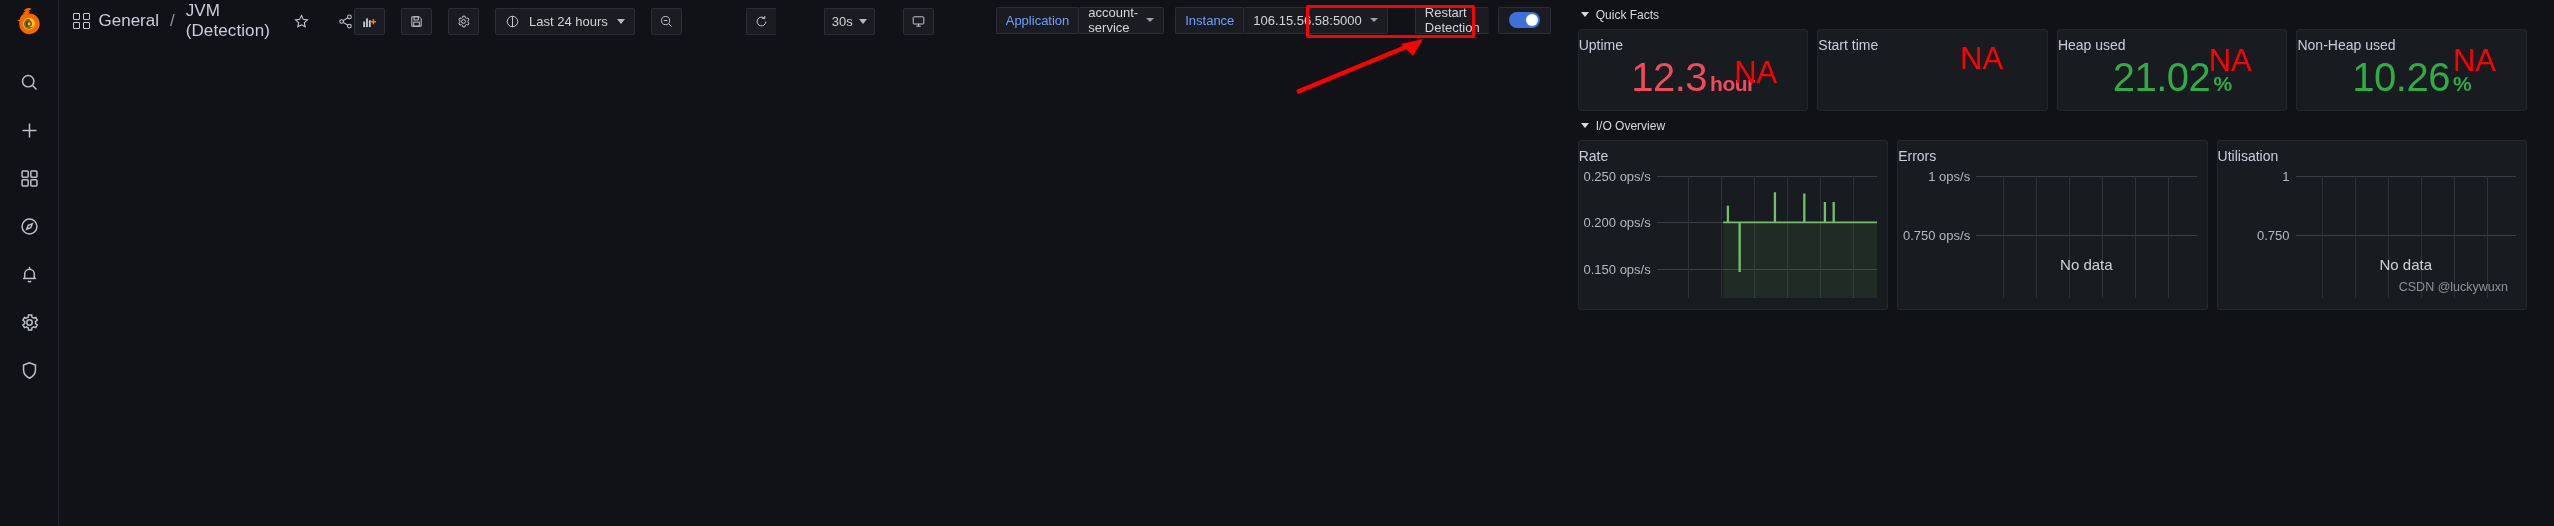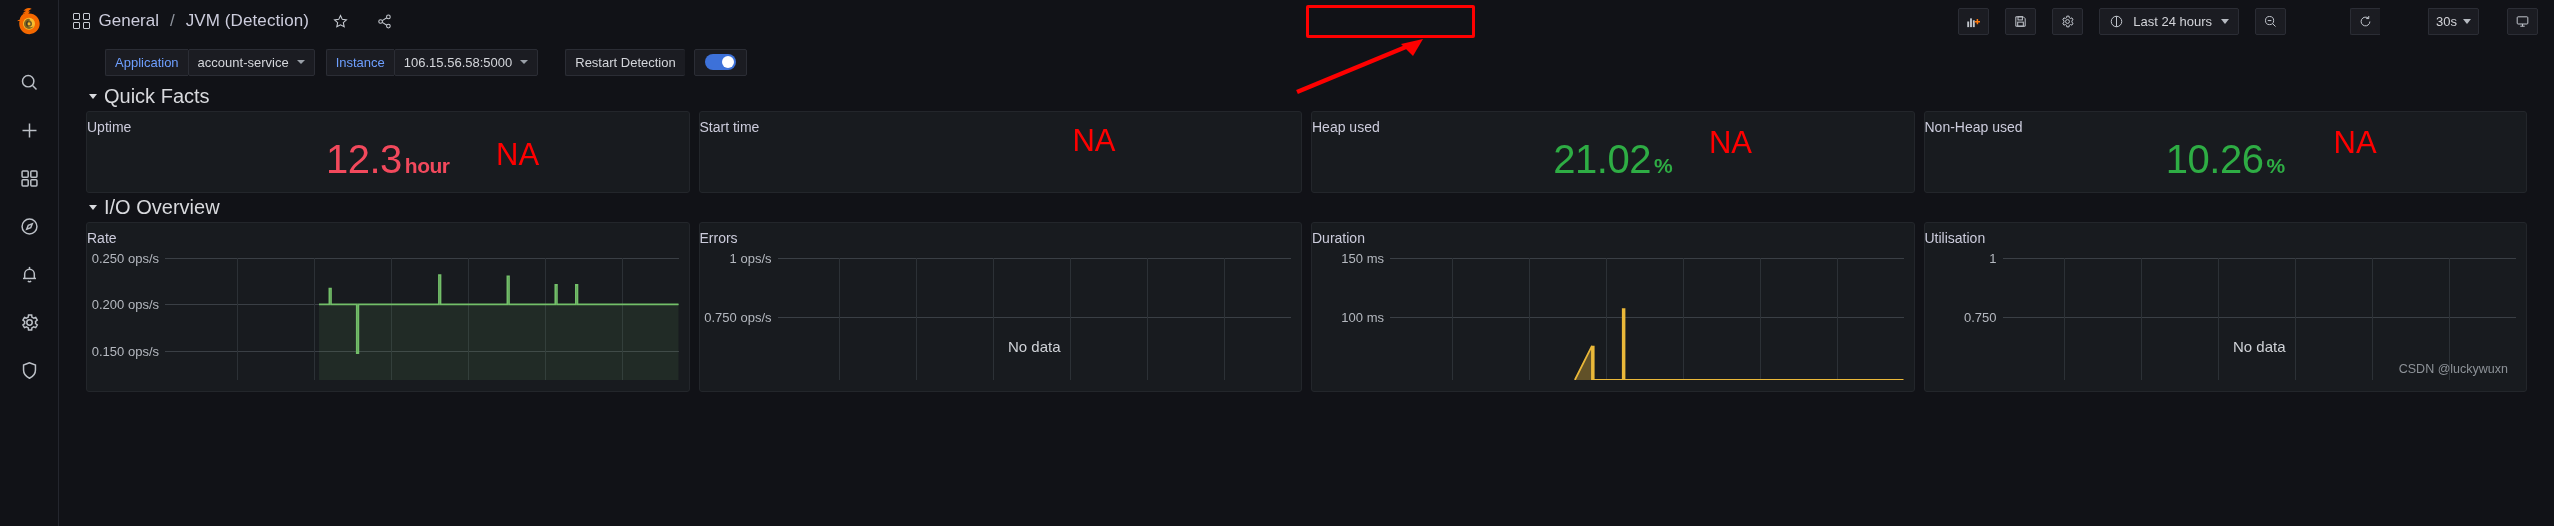--- a/index.html
+++ b/index.html
@@ -22,21 +22,21 @@
   .logo svg { width: 30px; height: 30px; }
   .side-icons { display: flex; flex-direction: column; align-items: center; gap: 0; margin-top: 16px; }
   .side-ic {
     width: 59px; height: 48px;
     display: flex; align-items: center; justify-content: center;
     color: #9fa7b3;
   }
   .side-ic svg { width: 21px; height: 21px; stroke: #bcc0c7; fill: none; stroke-width: 1.7; }
 
   
-  .main { flex: 1; display: flex; flex-direction: column; min-width: 0; position: relative; }
+  .main { flex: 1; display: flex; flex-direction: row; min-width: 0; position: relative; }
 
   
   .topnav {
     height: 42px; flex: 0 0 42px;
     display: flex; align-items: center;
     padding: 0 16px 0 14px;
     background: #111217;
   }
   .crumb { display: flex; align-items: center; gap: 9px; }
   .crumb-grid { display: grid; grid-template-columns: 7px 7px; grid-template-rows: 7px 7px; gap: 2.5px; }
@@ -93,21 +93,21 @@
     height: 27px; background: #1b1c22; border: 1px solid #2b2d35; border-radius: 2px;
     display: flex; align-items: center; padding: 0 10px; margin-left: 9px;
   }
   .switch { width: 31px; height: 16px; border-radius: 9px; background: #3d71d9; position: relative; }
   .switch::after { content: ""; position: absolute; right: 2px; top: 2px; width: 12px; height: 12px; border-radius: 50%; background: #fff; }
 
   
   .board { flex: 1; padding: 0 16px 0 16px; overflow: hidden; }
   .rowhdr { display: flex; align-items: center; gap: 7px; height: 29px; padding-left: 14px; }
   .rowhdr .ch { width: 0; height: 0; border-left: 4.5px solid transparent; border-right: 4.5px solid transparent; border-top: 5.5px solid #d8d9dd; }
-  .rowhdr-t { font-size: 20px; color: #d8d9dd; font-weight: 500; }
+  .rowhdr-t { font-size: 12px; color: #d8d9dd; font-weight: 500; }
 
   .panels { display: flex; gap: 9px; padding: 0 11px; }
   .panel {
     flex: 1; background: #181b1f; border: 1px solid #23262b; border-radius: 3px;
     position: relative; overflow: hidden;
   }
   .panel-title { font-size: 14px; color: #ccccdc; padding-top: 7px; font-weight: 500; }
 
   
   .stat { height: 82px; }
@@ -399,41 +399,20 @@
                 <div class="grid-v" style="left:27%"></div>
                 <div class="grid-v" style="left:42%"></div>
               <div class="grid-v" style="left:57%"></div>
                 <div class="grid-v" style="left:72%"></div>
                 <div class="grid-v" style="left:87%"></div>
               <div class="nodata">No data</div>
             </div>
           </div>
         </div>
 
-        <div class="panel ts">
-          <div class="panel-title">Duration</div>
-          <div class="ts-plot">
-            <div class="ts-inner">
-              <div class="axis-lbl" style="top:0">150 ms</div>
-              <div class="axis-lbl" style="top:48%">100 ms</div>
-              <div class="grid-h" style="top:0"></div>
-                <div class="grid-h" style="top:48%"></div>
-              <div class="grid-v" style="left:12%"></div>
-                <div class="grid-v" style="left:27%"></div>
-                <div class="grid-v" style="left:42%"></div>
-              <div class="grid-v" style="left:57%"></div>
-                <div class="grid-v" style="left:72%"></div>
-                <div class="grid-v" style="left:87%"></div>
-              <svg class="chart-svg" viewBox="0 0 300 100" preserveAspectRatio="none">
-                <path d="M108,100 L118,73 L118,100 Z" fill="#eab839" opacity="0.35"></path>
-                <path d="M108,100 L118,72 L118,100 L119,100 L119,72 L119,100 L136,100 L136,42 L137,42 L137,100 L300,100" fill="none" stroke="#eab839" stroke-width="1.8" vector-effect="non-scaling-stroke"></path>
-              </svg>
-            </div>
-          </div>
-        </div>
 
         <div class="panel ts">
           <div class="panel-title">Utilisation</div>
           <div class="ts-plot">
             <div class="ts-inner">
               <div class="axis-lbl" style="top:0">1</div>
               <div class="axis-lbl" style="top:48%">0.750</div>
               <div class="grid-h" style="top:0"></div>
                 <div class="grid-h" style="top:48%"></div>
               <div class="grid-v" style="left:12%"></div>

